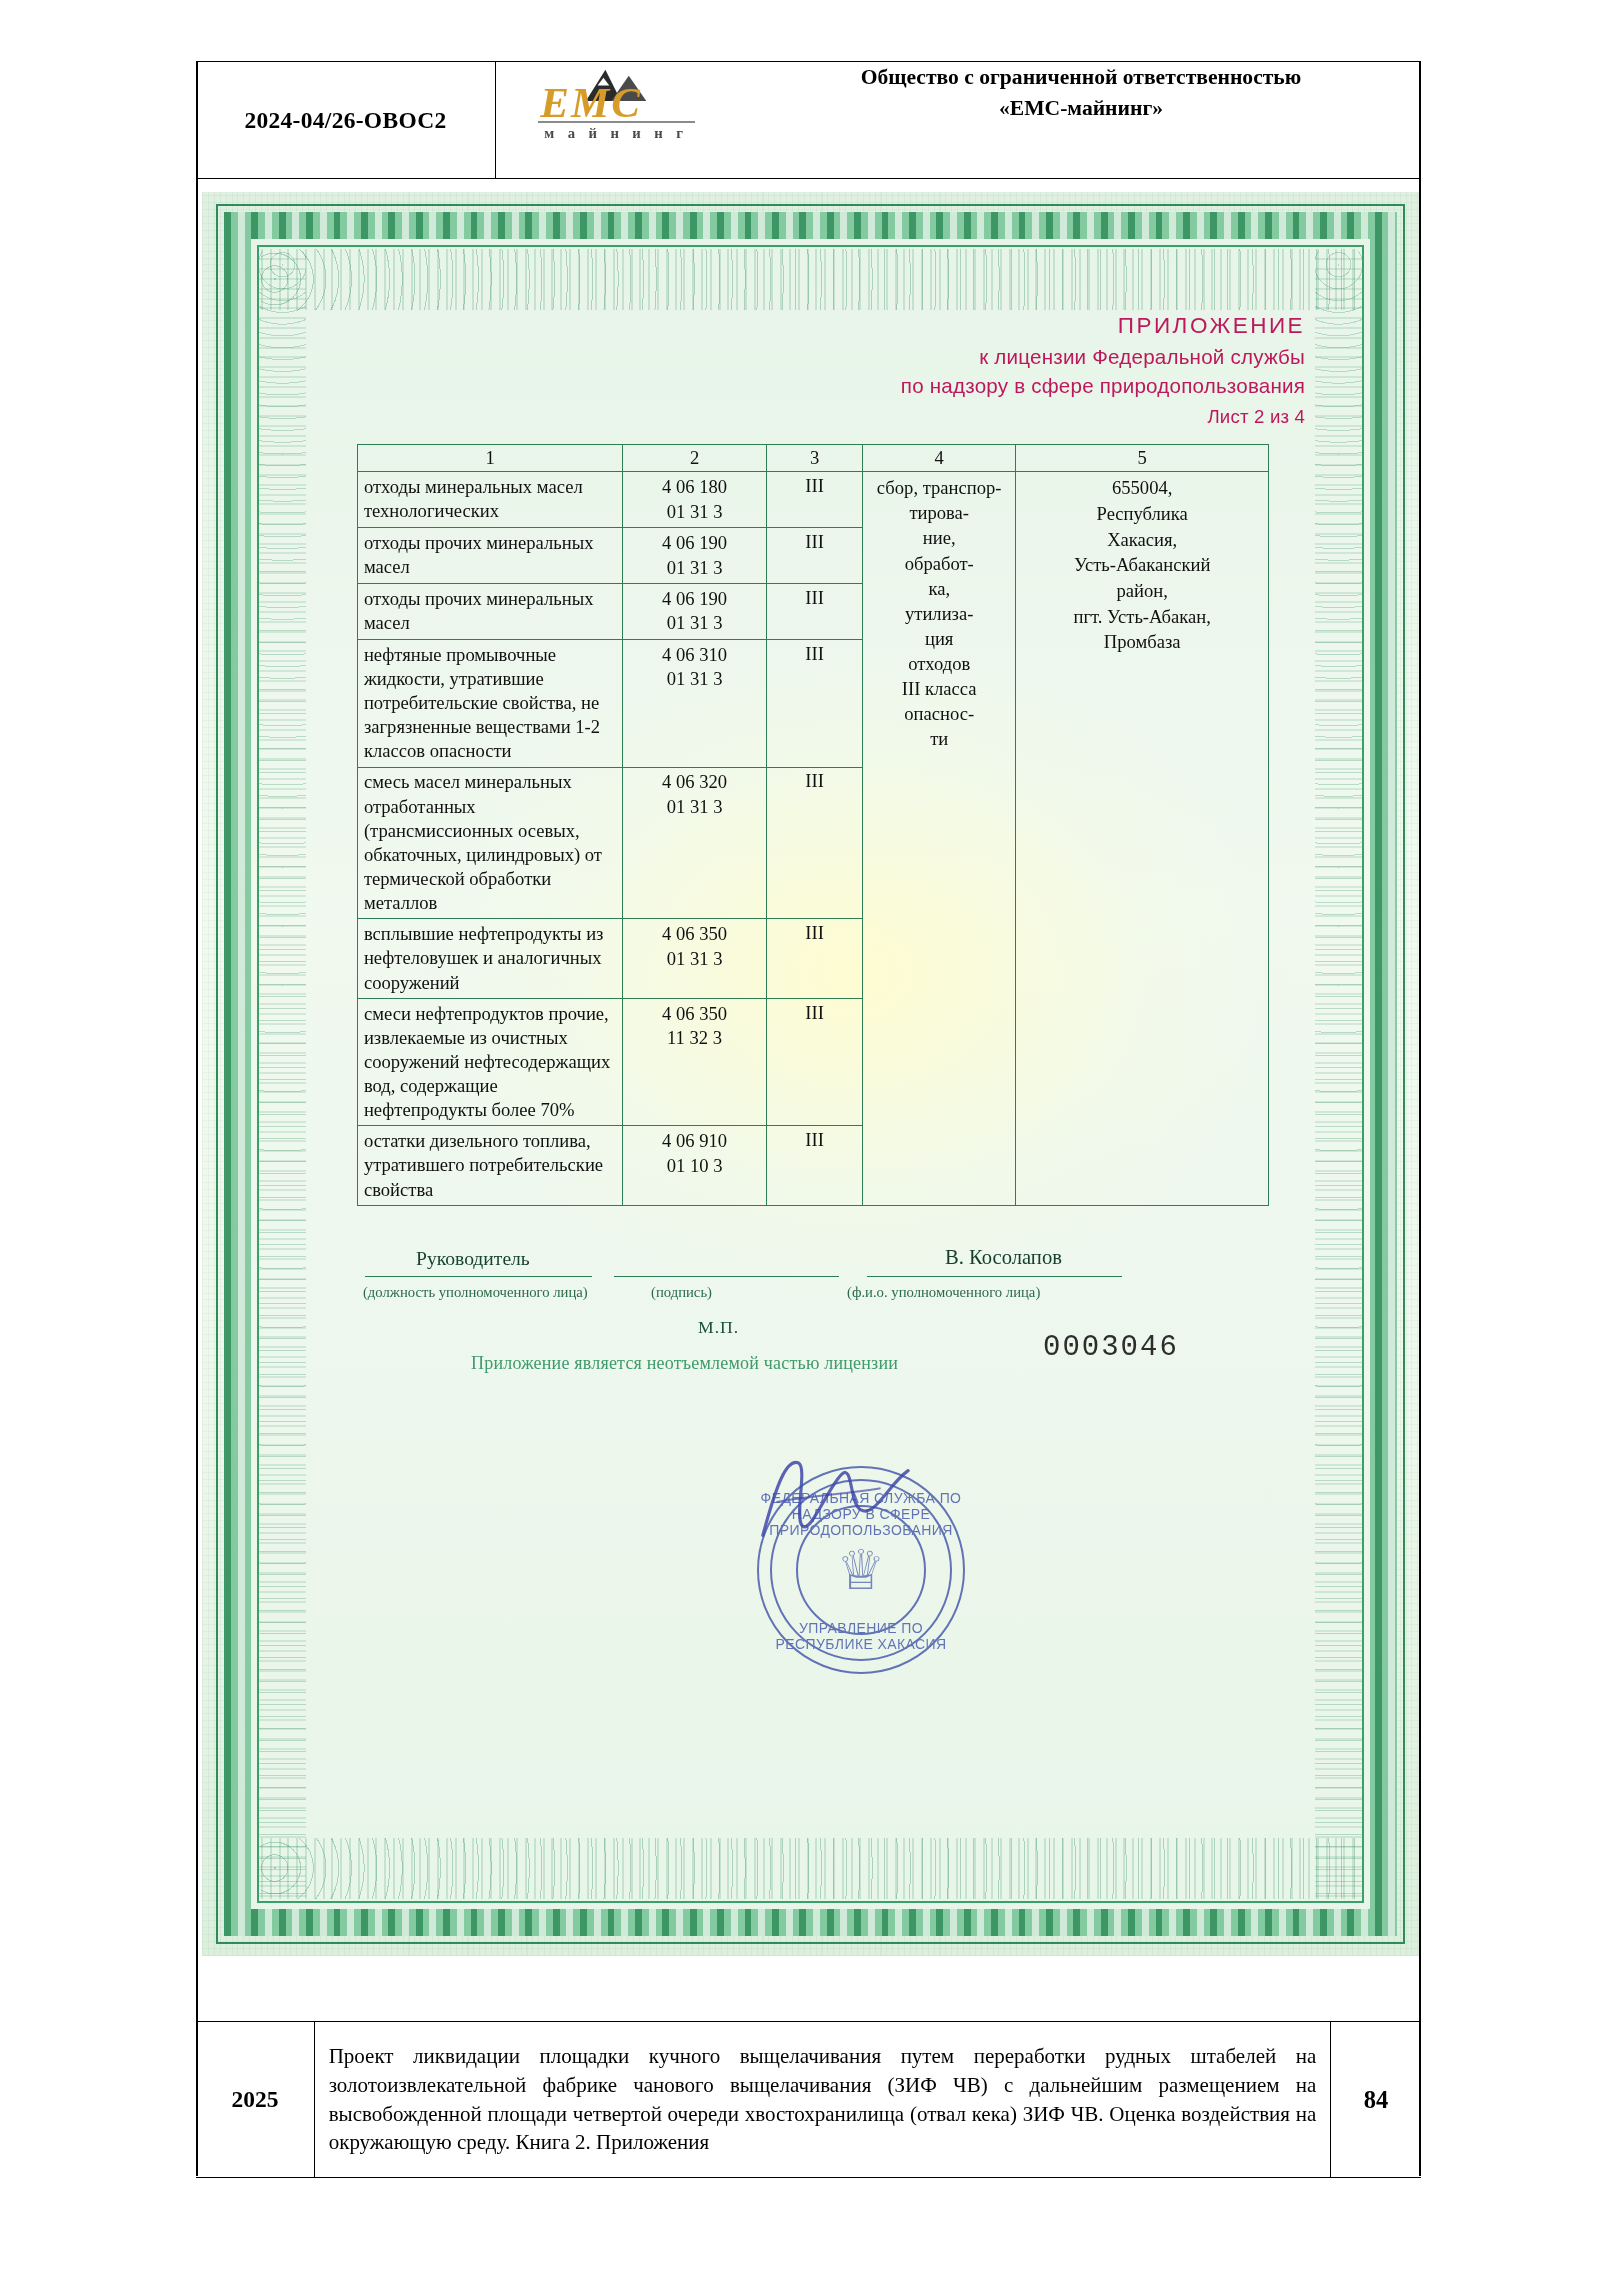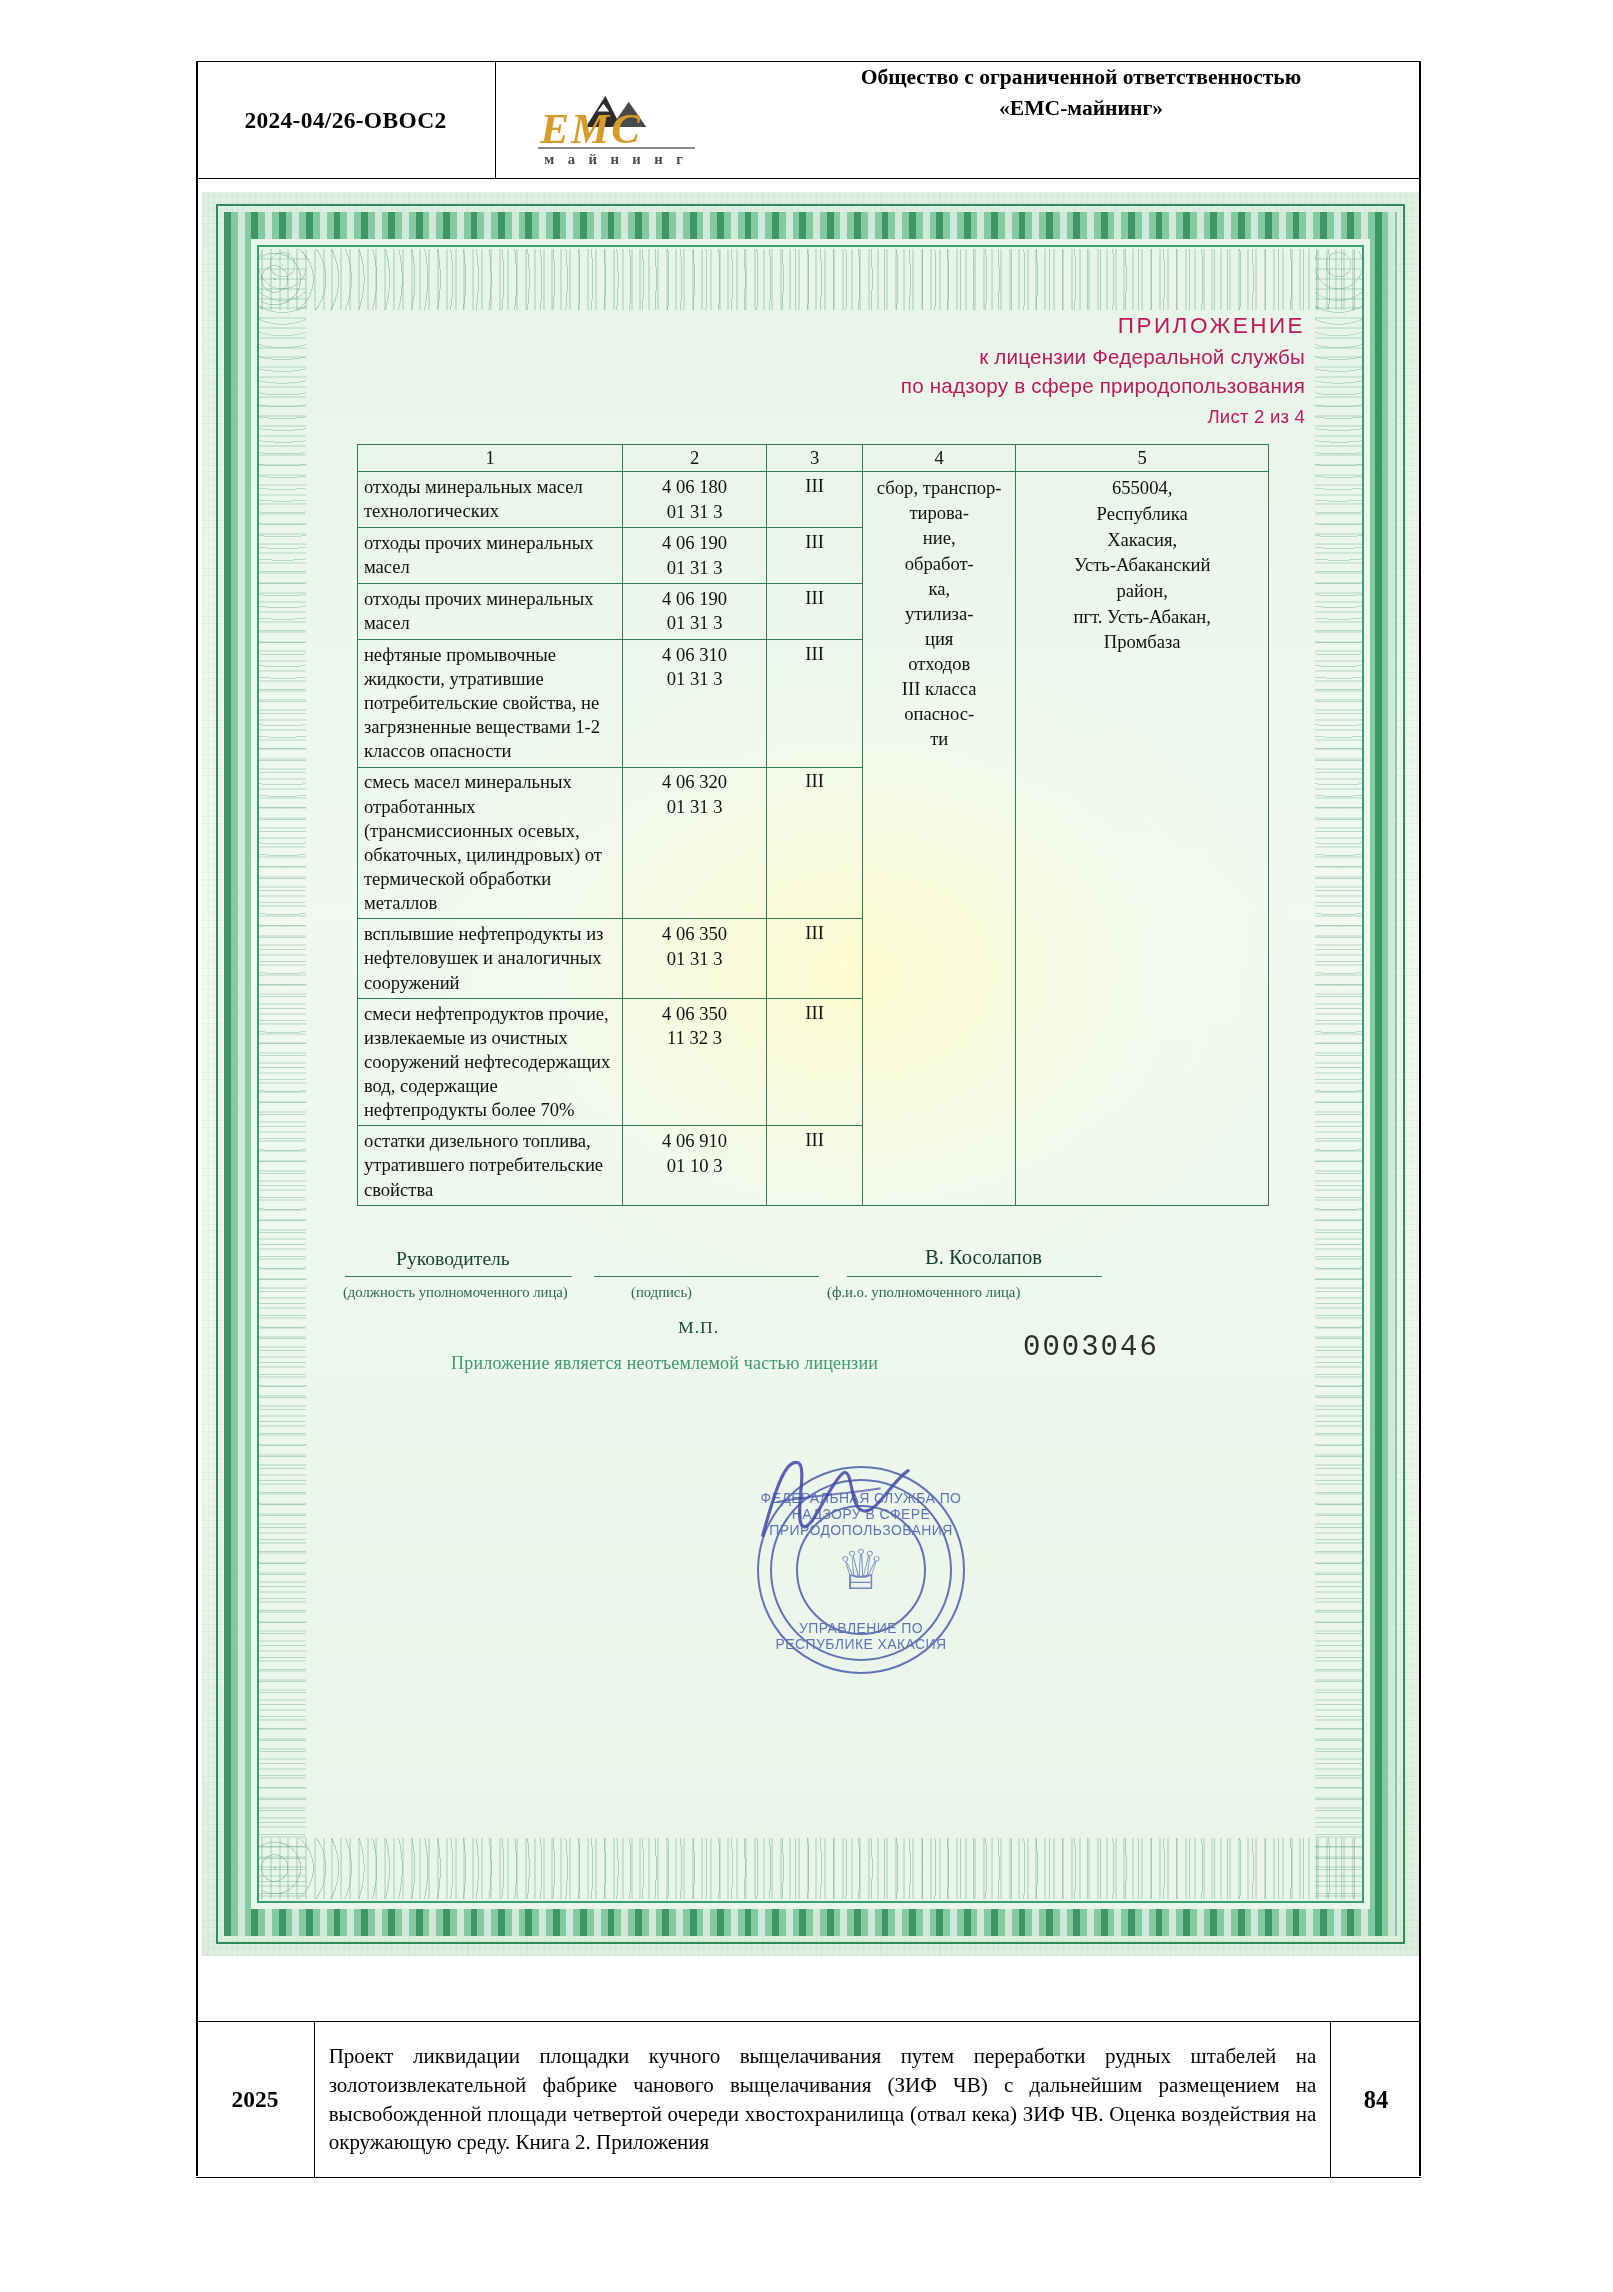--- a/index.html
+++ b/index.html
@@ -42,21 +42,21 @@
     justify-content: center;
     font-weight: bold;
     font-size: 23.5px;
     border-right: 1.5px solid #000;
     letter-spacing: 0.3px;
   }
   .doc-header .hdr-logo {
     width: 245px;
     display: flex;
     align-items: center;
-    justify-content: flex-end;
+    justify-content: flex-start;
     flex-direction: column;
   }
   .logo-wrap {
     position: relative;
     width: 176px;
     height: 90px;
   }
   .logo-ems {
     position: absolute;
     left: 9.8px;
@@ -225,21 +225,21 @@
   td.c2 { width: 142px; text-align: center; white-space: pre-line; line-height: 1.32; }
   td.c3 { width: 90px; text-align: center; vertical-align: middle; }
   td.c4 { width: 147px; text-align: center; vertical-align: middle; line-height: 1.35; white-space: pre-line; }
   td.c5 { width: 255px; text-align: center; vertical-align: middle; line-height: 1.38; white-space: pre-line; }
   td.mid { vertical-align: middle; }
 
   
   .sign-row {
     position: relative;
     margin-top: 35px;
-    margin-left: 27px;
+    margin-left: 47px;
     width: 912px;
     height: 118px;
     font-family: "Liberation Serif", serif;
   }
   .sig-line {
     position: absolute;
     height: 1.4px;
     background: #2f7d55;
   }
   .sig-l1 { left: 7.8px; top: 35px; width: 227px; }

